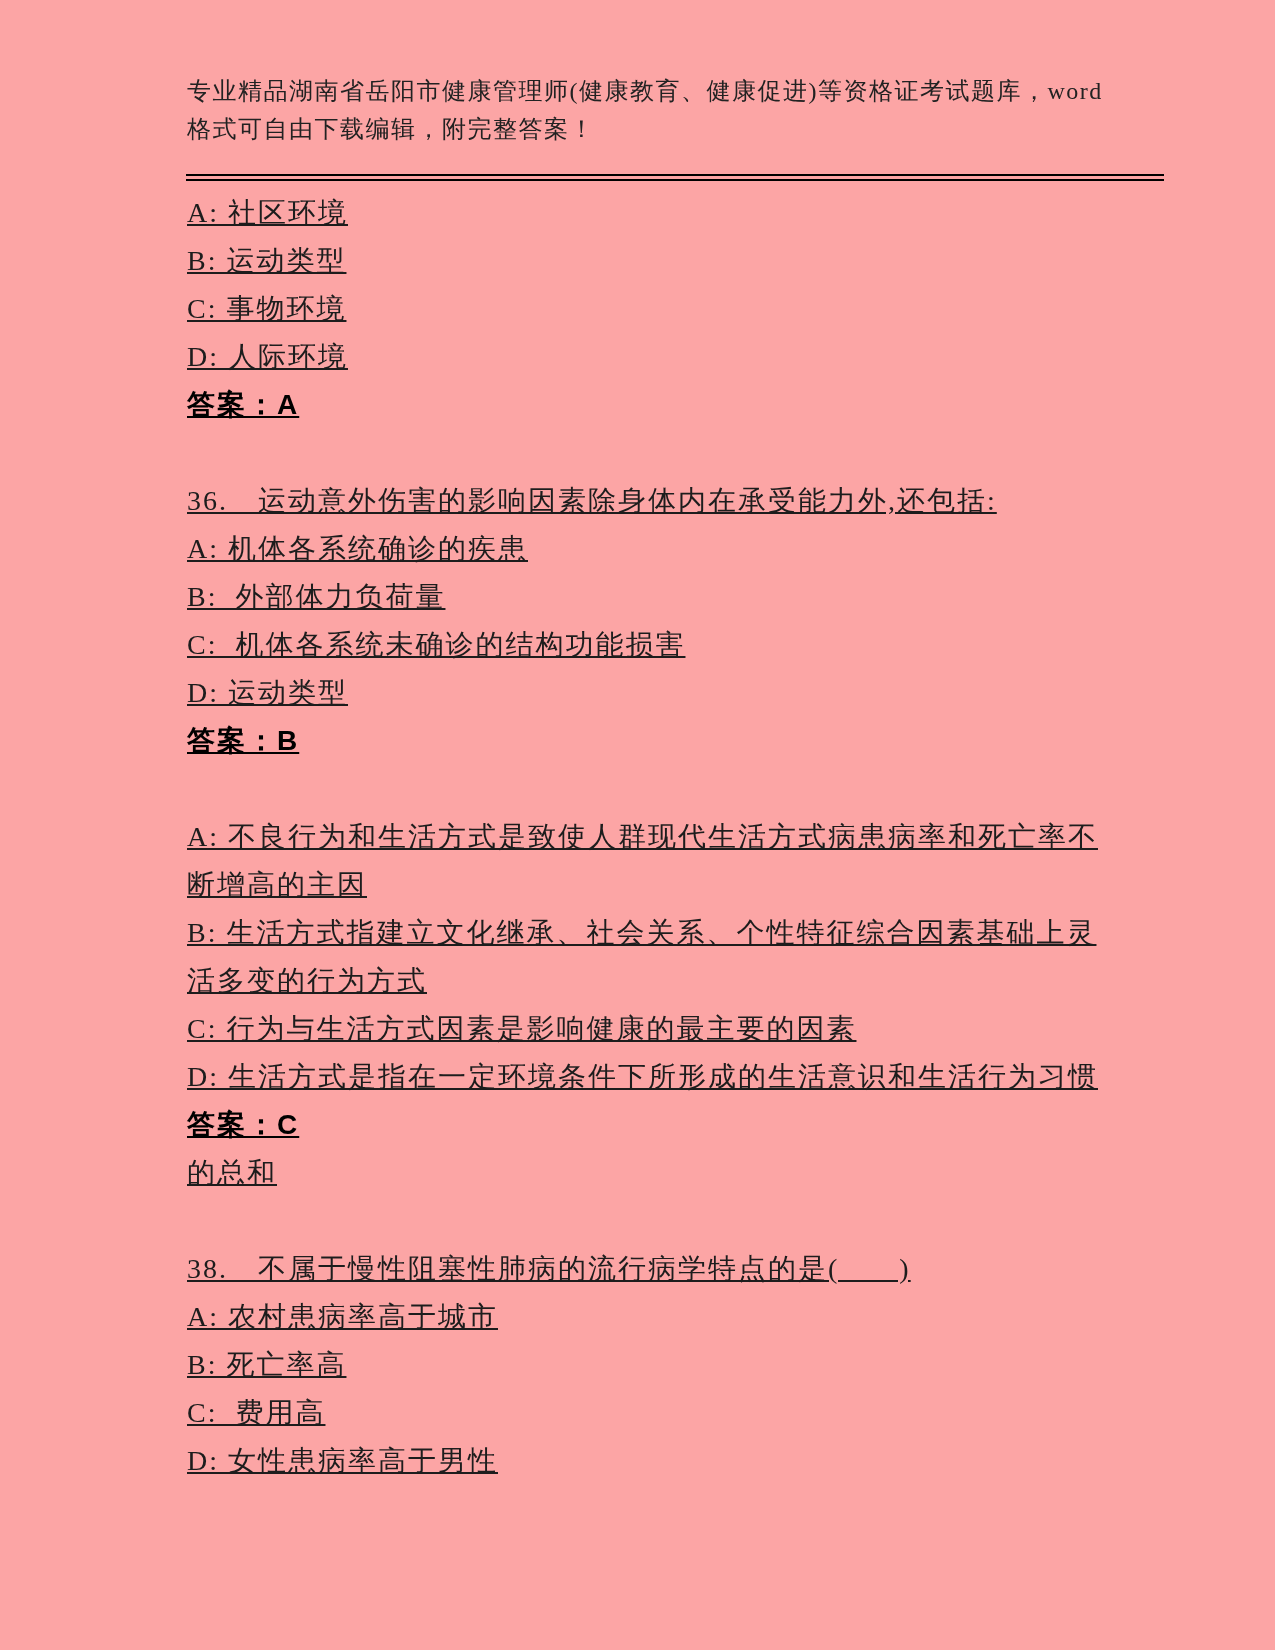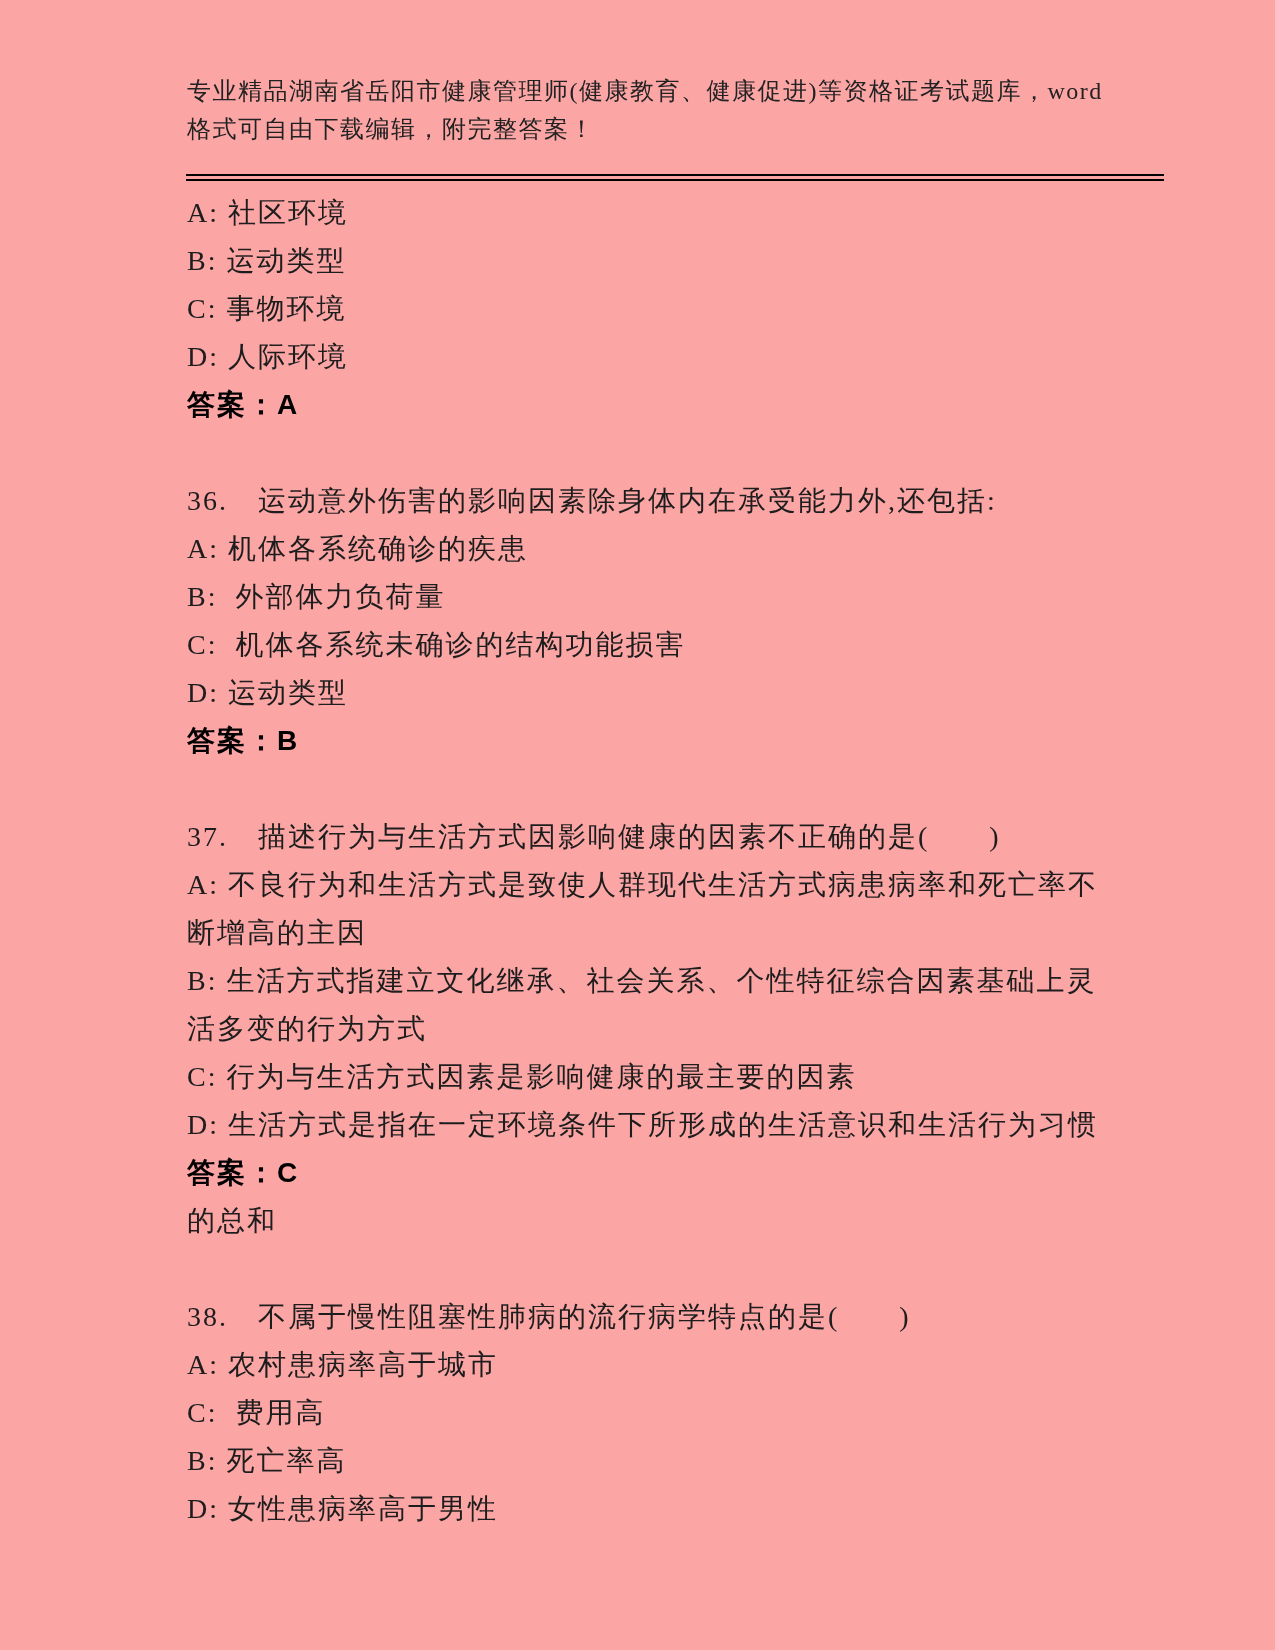--- a/index.html
+++ b/index.html
@@ -32,20 +32,21 @@
     font-size: 28px;
   }
   .block { margin-top: 48px; }
   .block:first-child { margin-top: 0; }
   .line {
     height: 48px;
     line-height: 48px;
     white-space: pre;
     letter-spacing: 2px;
     color: #1d1d1d;
+    text-decoration: underline;
   }
   .answer {
     font-family: "Liberation Sans", sans-serif;
     font-weight: 700;
     color: #000000;
     letter-spacing: 2px;
   }
 </style>
 </head>
 <body>
@@ -72,33 +73,32 @@
     <section class="block">
       <div class="line">36.　运动意外伤害的影响因素除身体内在承受能力外,还包括:</div>
       <div class="line">A: 机体各系统确诊的疾患</div>
       <div class="line">B:  外部体力负荷量</div>
       <div class="line">C:  机体各系统未确诊的结构功能损害</div>
       <div class="line">D: 运动类型</div>
       <div class="line answer">答案：B</div>
     </section>
 
     <section class="block">
-      <div class="line">37.　描述行为与生活方式因影响健康的因素不正确的是(　　)</div>
       <div class="line">A: 不良行为和生活方式是致使人群现代生活方式病患病率和死亡率不</div>
       <div class="line">断增高的主因</div>
       <div class="line">B: 生活方式指建立文化继承、社会关系、个性特征综合因素基础上灵</div>
       <div class="line">活多变的行为方式</div>
       <div class="line">C: 行为与生活方式因素是影响健康的最主要的因素</div>
       <div class="line">D: 生活方式是指在一定环境条件下所形成的生活意识和生活行为习惯</div>
       <div class="line answer">答案：C</div>
       <div class="line">的总和</div>
     </section>
 
     <section class="block">
       <div class="line">38.　不属于慢性阻塞性肺病的流行病学特点的是(　　)</div>
       <div class="line">A: 农村患病率高于城市</div>
+      <div class="line">B: 死亡率高</div>
       <div class="line">C:  费用高</div>
-      <div class="line">B: 死亡率高</div>
       <div class="line">D: 女性患病率高于男性</div>
     </section>
 
   </div>
 </div>
 
 </body></html>

